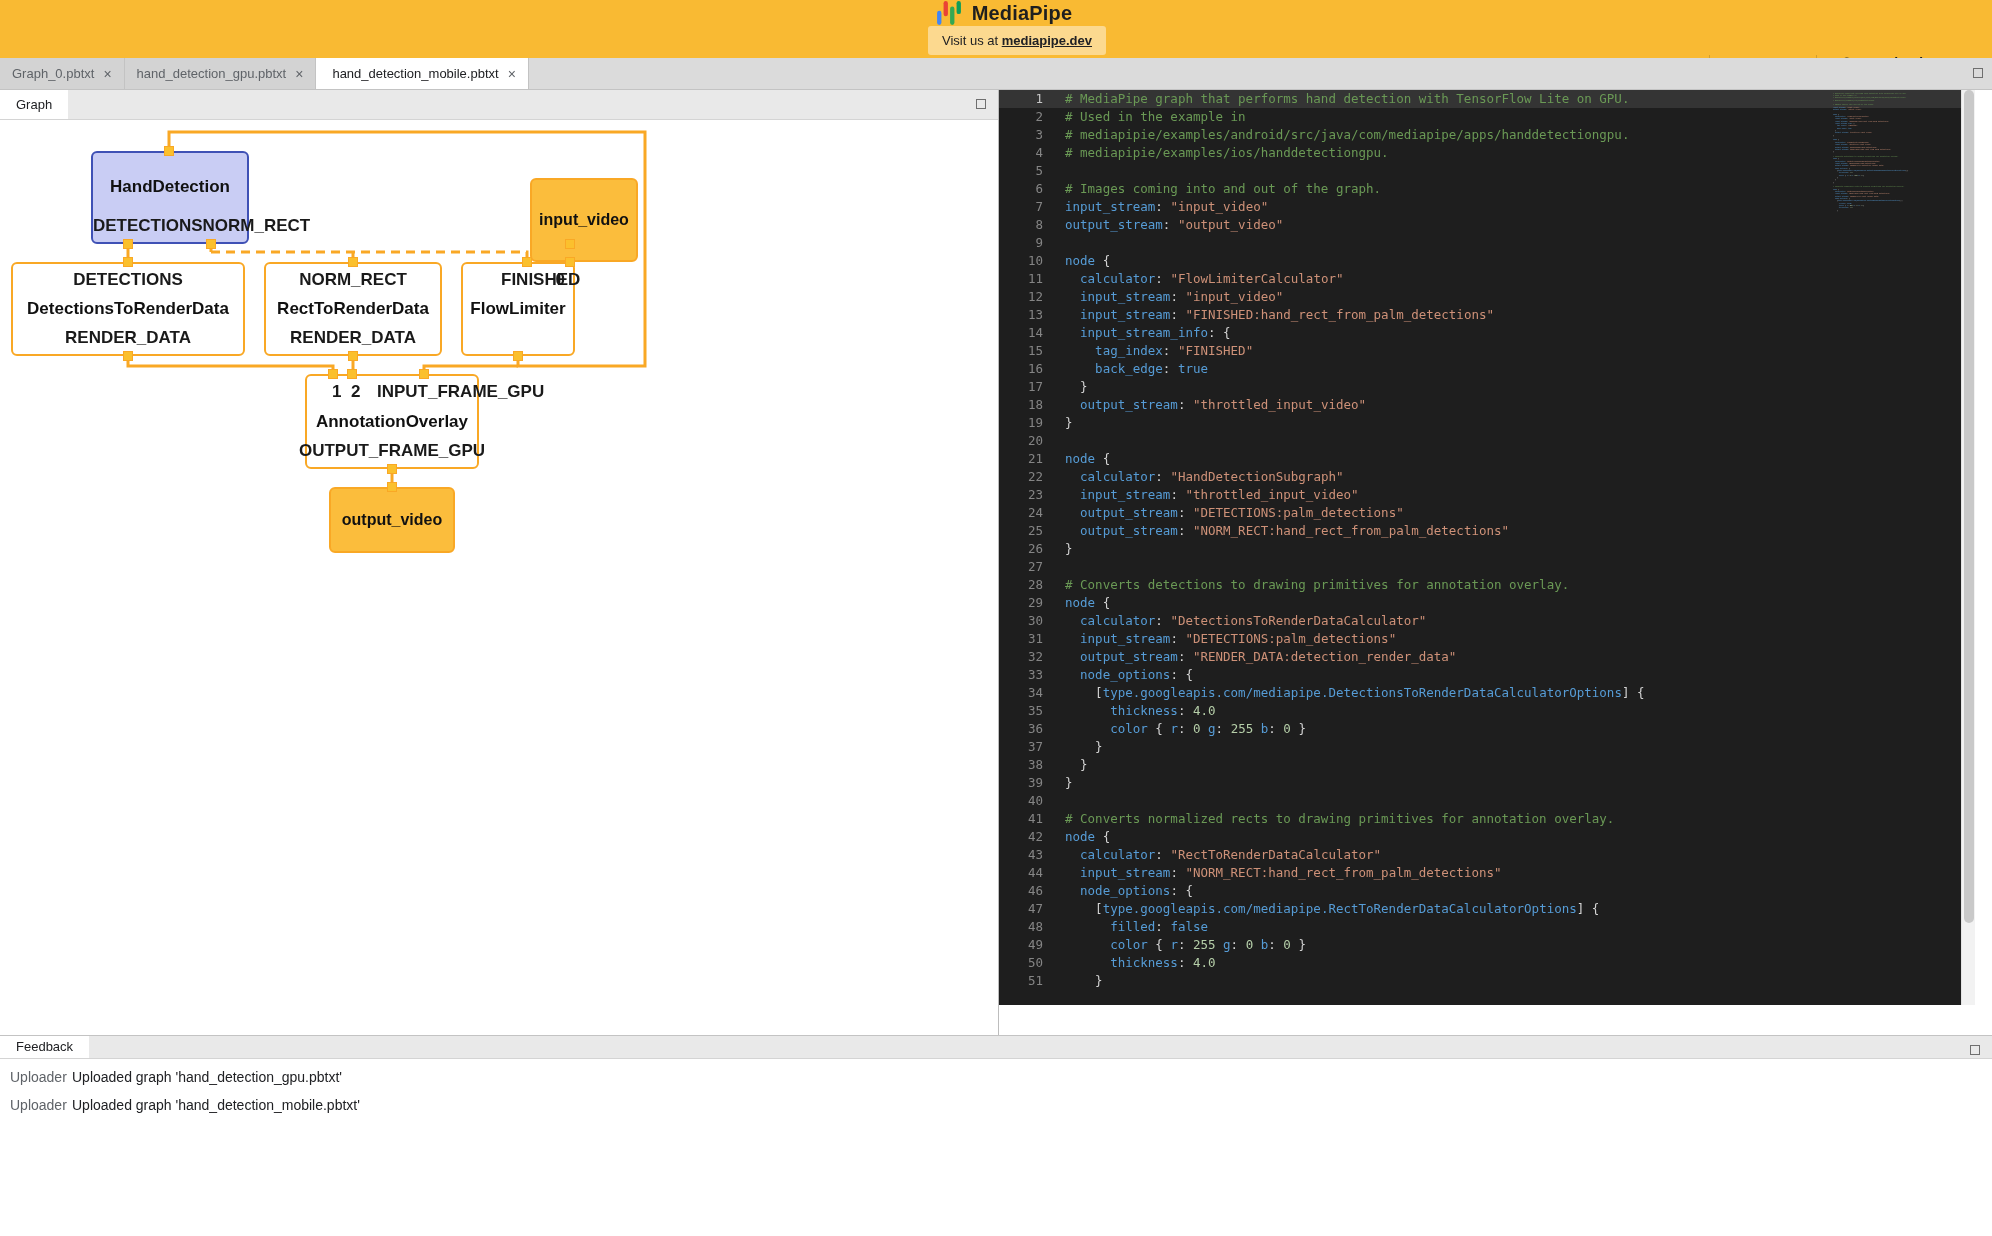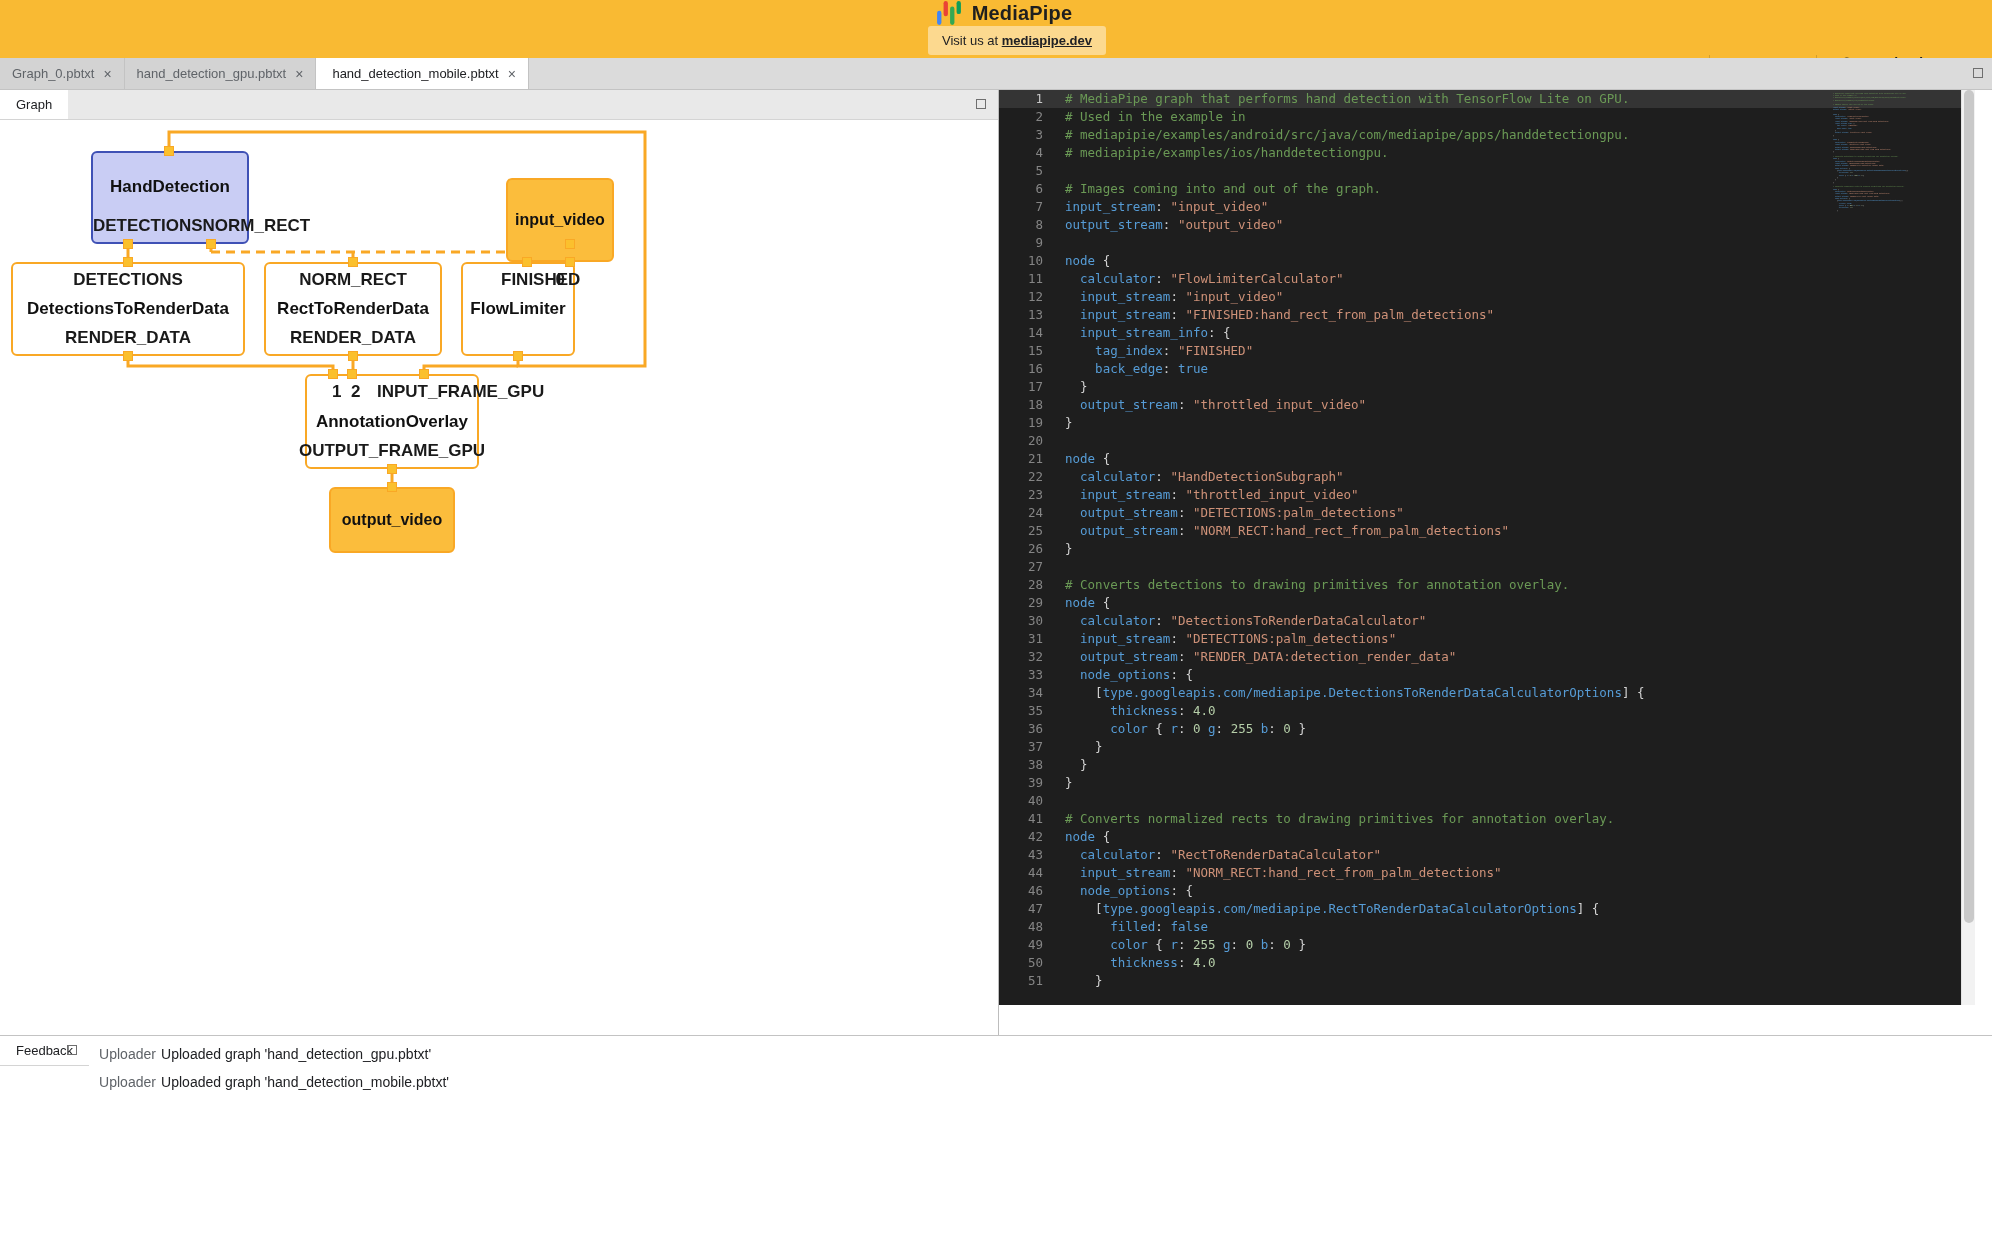--- a/index.html
+++ b/index.html
@@ -68,21 +68,21 @@
   .tk-t { color:#569CD6; }
   .tk-n { color:#B5CEA8; }
   .minimap { position:absolute; top:2px; right:14px; width:128px; height:100%; overflow:hidden; pointer-events:auto; }
   .mm-inner { transform:scale(0.13); transform-origin:0 0; width:960px; font-family:"DejaVu Sans Mono", monospace; font-size:12.5px; }
   .mm-inner .cl .lt { padding-left:0; }
   .editor-scroll { position:absolute; top:0; right:0; width:14px; height:100%; background:#F2F2F2; border-left:1px solid #E3E3E3; }
   .editor-scroll .thumb { position:absolute; top:0; left:2px; width:10px; height:91%; background:#C9C9C9; border-radius:5px; }
   .dl-icon { display:inline-flex; }
 
   
-  .feedback { height:153px; display:flex; flex-direction:row; border-top:1px solid #C3C3C3; }
+  .feedback { height:153px; display:flex; flex-direction:column; border-top:1px solid #C3C3C3; }
   .feedback-body { height:171px; background:#FFFFFF; padding:10px 0 0 10px; }
   .feedback-row { display:flex; align-items:baseline; height:28px; }
   .fb-src { width:62px; flex:none; font-size:14px; color:#5F6368; }
   .fb-msg { font-size:14px; color:#202124; }
 </style>
 </head>
 <body>
 
 <div class="app">
 
@@ -158,21 +158,21 @@
         </svg>
 
         <div class="gnode selected" style="left:91px;top:31px;width:158px;height:93px">
           <div class="gnode-title">HandDetection</div>
           <div class="ports-bottom spread">
             <span class="plabel">DETECTIONS</span>
             <span class="plabel">NORM_RECT</span>
           </div>
         </div>
 
-        <div class="gnode io" style="left:506px;top:58px;width:108px;height:84px">
+        <div class="gnode io" style="left:530px;top:58px;width:108px;height:84px">
           <div class="gnode-title">input_video</div>
         </div>
 
         <div class="gnode" style="left:11px;top:142px;width:234px;height:94px">
           <div class="ports-top">
               <span class="plabel">DETECTIONS</span>
             </div>
           <div class="gnode-title">DetectionsToRenderData</div>
           <div class="ports-bottom">
               <span class="plabel">RENDER_DATA</span>

